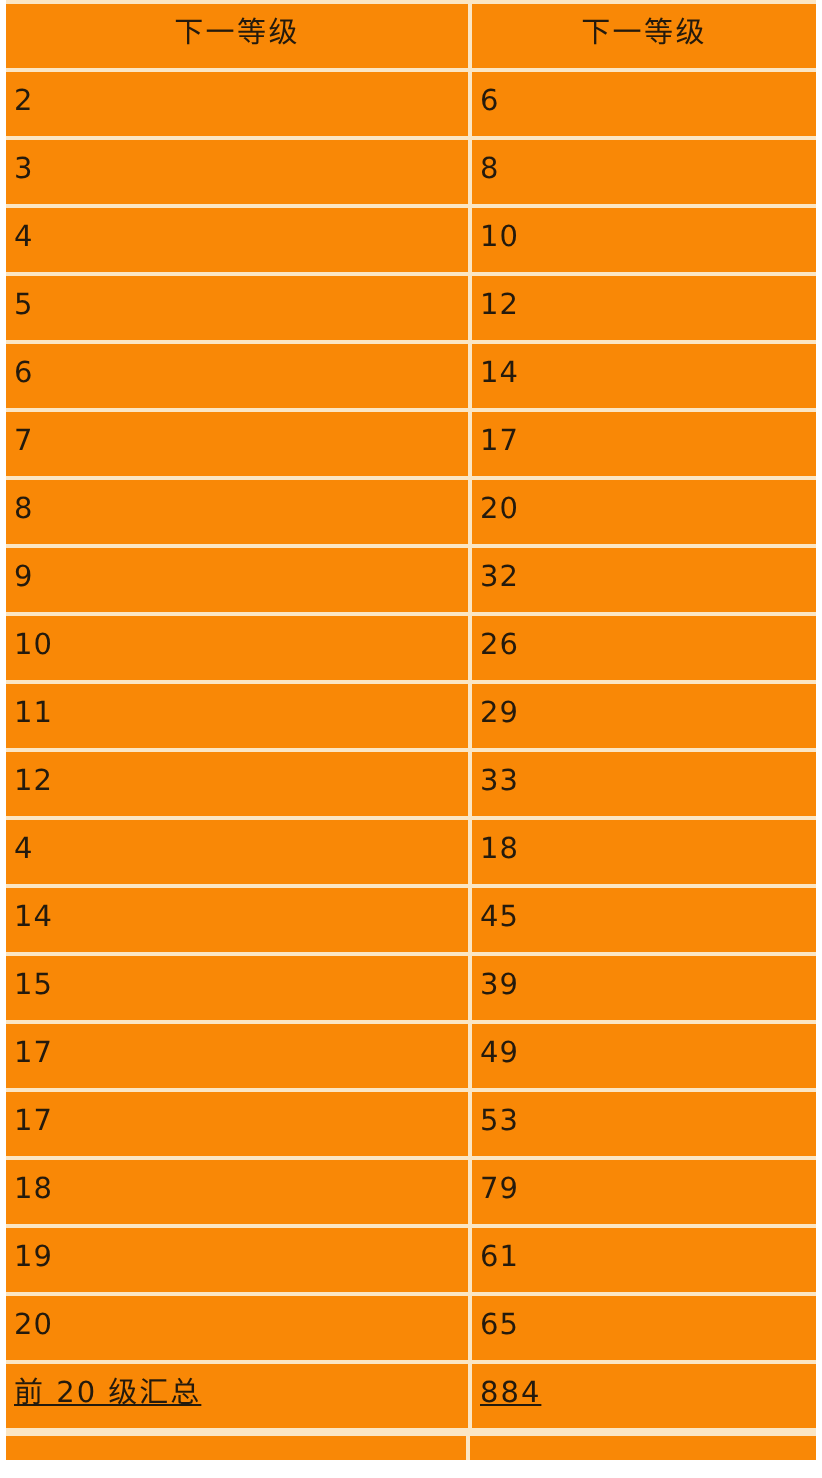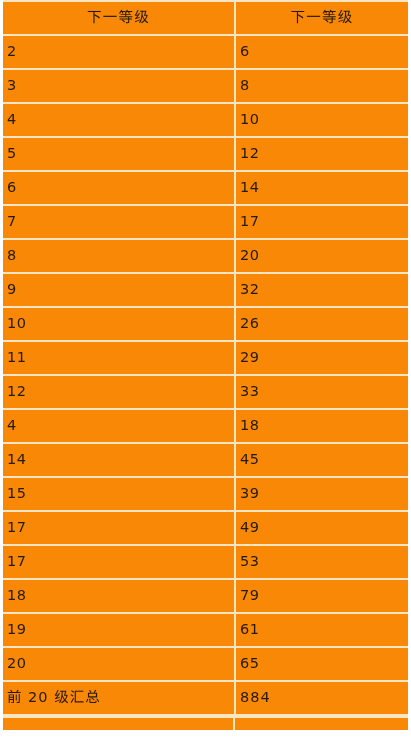--- a/index.html
+++ b/index.html
@@ -62,20 +62,21 @@
     border-right: 2px solid #fbe6c4;
   }
 
   table.exp-table thead th {
     font-size: 14.5px;
     letter-spacing: 1.2px;
   }
 
   table.exp-table tr.summary-row td {
     letter-spacing: 1px;
+    text-decoration: underline;
   }
 
   
   .bottom-sliver {
     height: 12px;
     background: #f98806;
     border-top: 2px solid #fbe6c4;
     display: flex;
   }
   .bottom-sliver .sliver-left {

